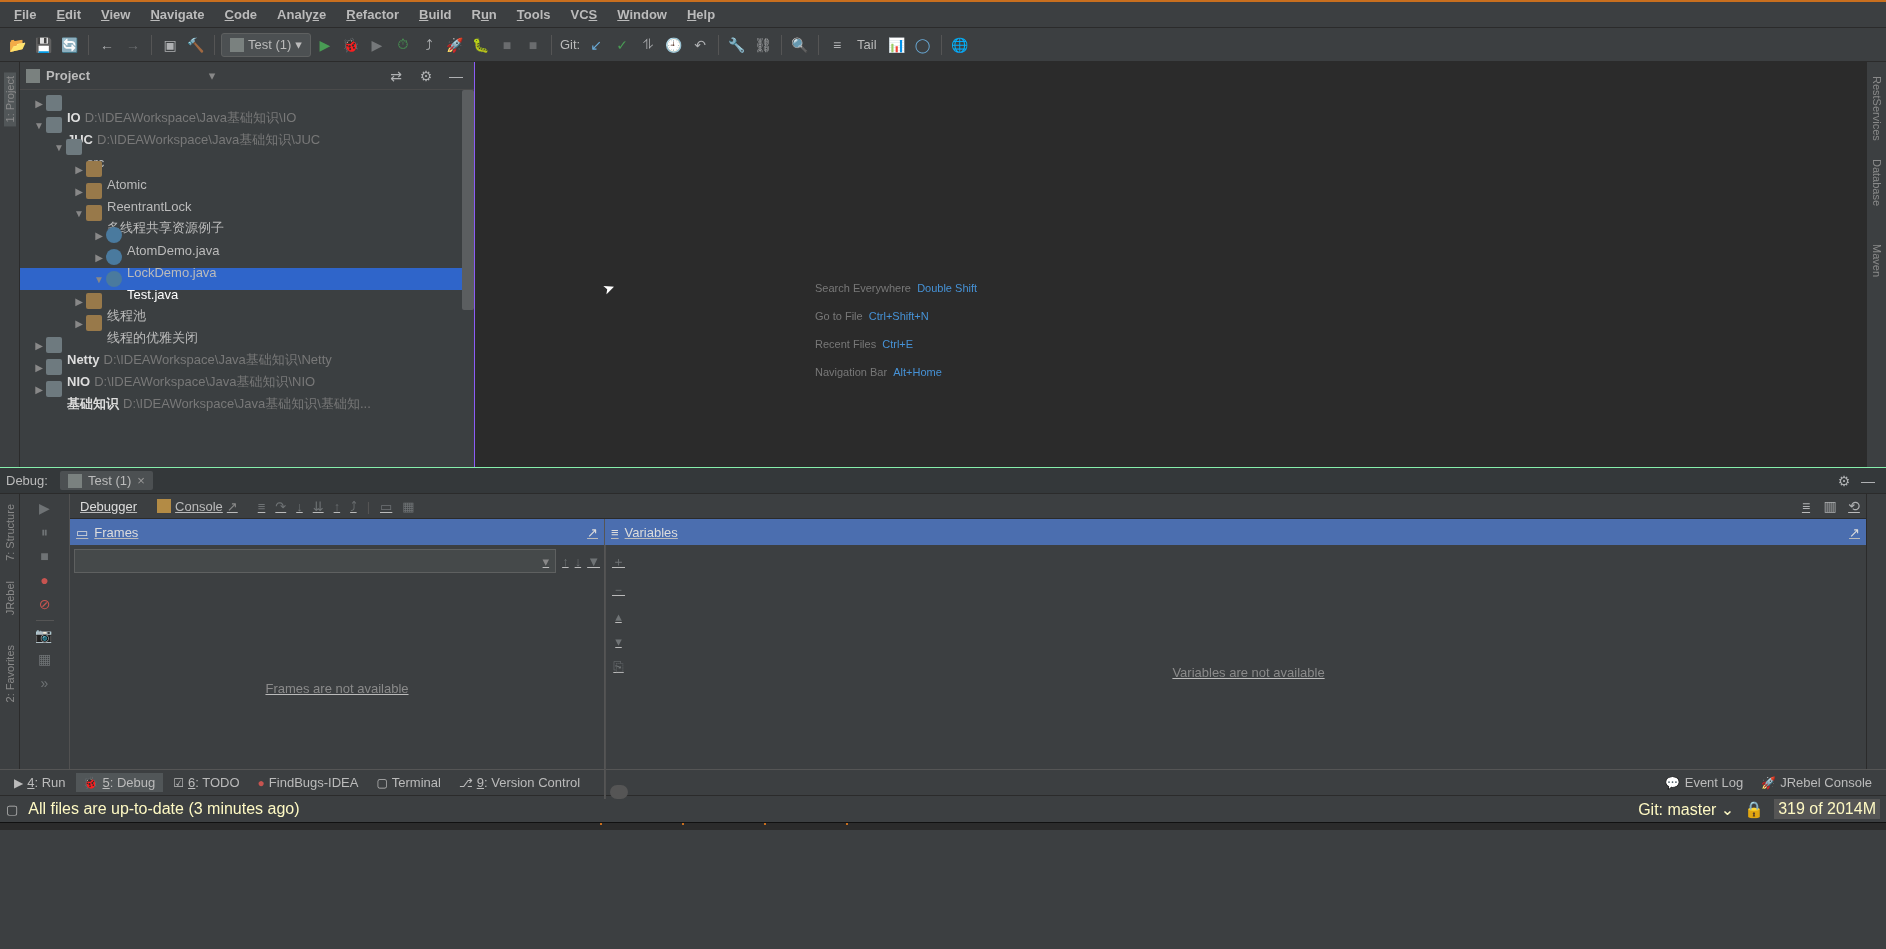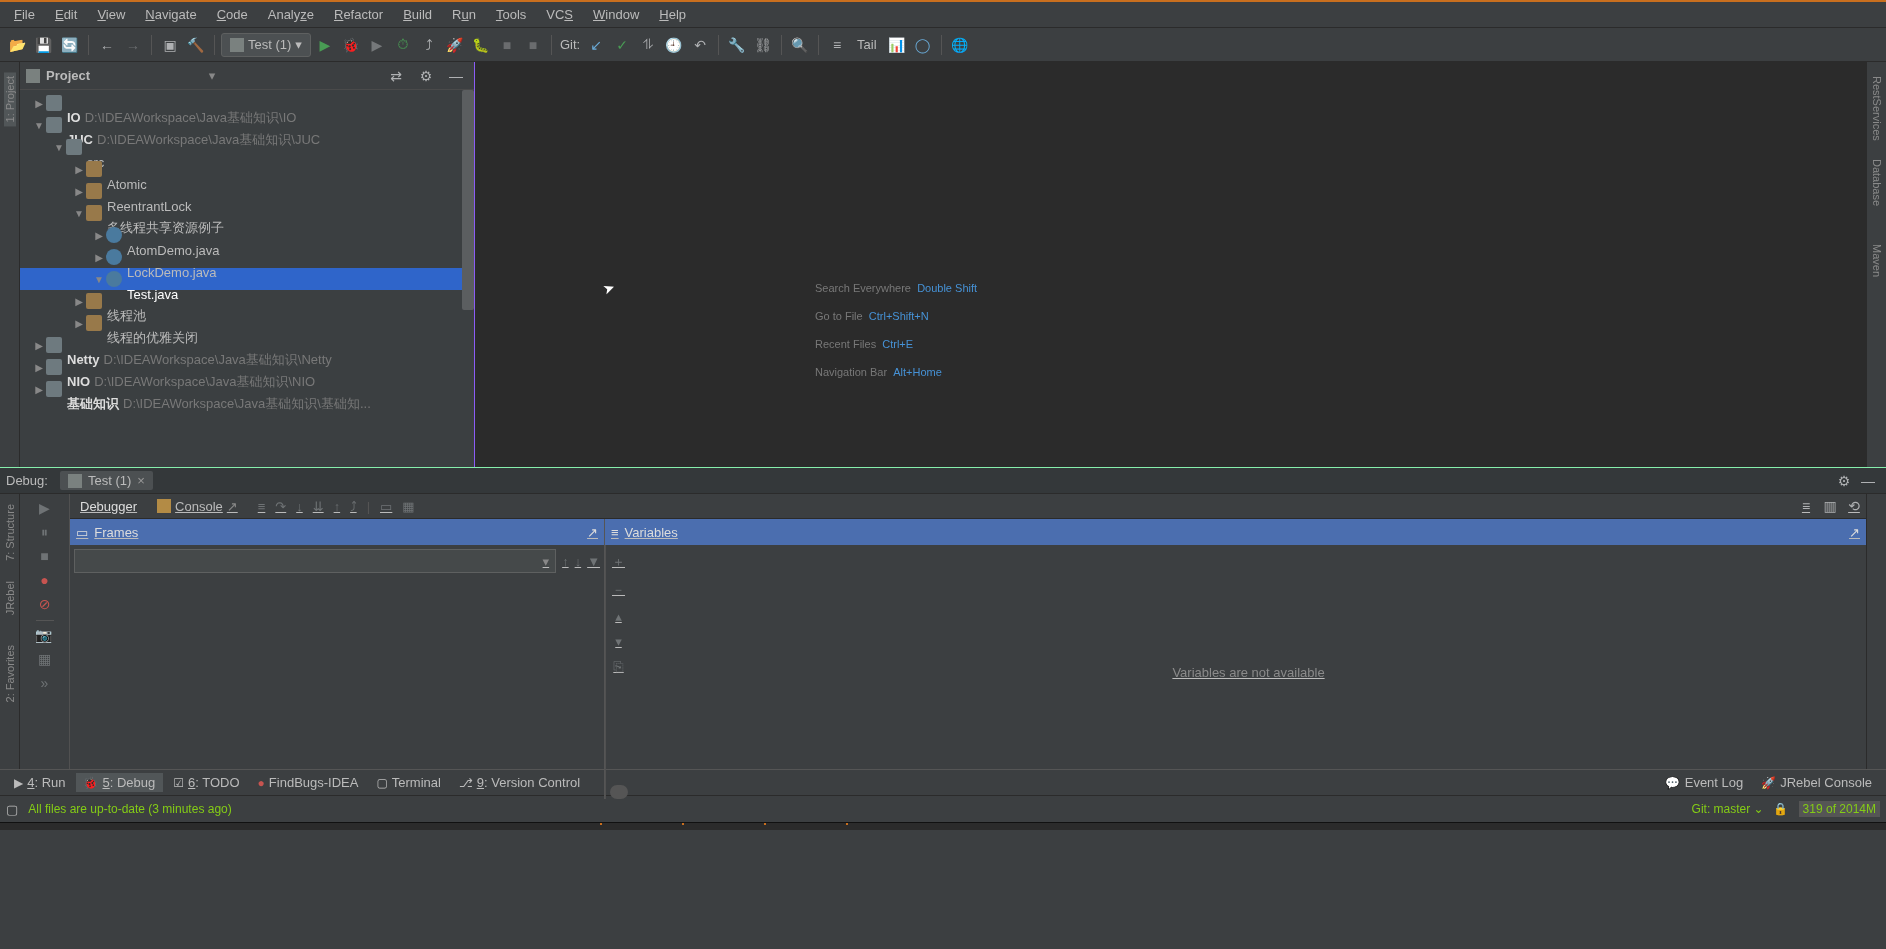--- a/index.html
+++ b/index.html
@@ -1,19 +1,19 @@
 <!DOCTYPE html>
 <html><head>
 <meta charset="utf-8">
 <style>
 * { margin: 0; padding: 0; box-sizing: border-box; font-family: "Segoe UI", Arial, sans-serif; }
 body { background: #3c3f41; color: #bbbbbb; font-size: 13px; overflow: hidden; width: 1886px; height: 949px; }
 .orange-line { height: 2px; background: #c96f1e; }
 .menu-bar { height: 26px; display: flex; align-items: center; padding: 0 4px; background: #3c3f41; border-bottom: 1px solid #2b2b2b; }
-.menu-item { padding: 2px 10px; cursor: pointer; }
+.menu-item { padding: 2px 10px; cursor: pointer; font-weight: bold; }
 .menu-item .u { text-decoration: underline; }
 .toolbar { height: 34px; display: flex; align-items: center; padding: 0 6px; background: #3c3f41; gap: 2px; border-bottom: 1px solid #2b2b2b; }
 .tb-icon { width: 24px; height: 24px; display: flex; align-items: center; justify-content: center; cursor: pointer; color: #afb1b3; font-size: 14px; }
 .tb-sep { width: 1px; height: 20px; background: #555; margin: 0 4px; }
 .run-config { height: 24px; padding: 0 8px; background: #4c5052; border: 1px solid #5e6060; display: flex; align-items: center; gap: 4px; border-radius: 3px; }
 .run-config .sq { width: 14px; height: 14px; background: #7a817f; }
 .main-area { display: flex; height: 405px; }
 .left-gutter { width: 20px; background: #3c3f41; border-right: 1px solid #2b2b2b; display: flex; flex-direction: column; align-items: center; }
 .left-gutter .vtext { writing-mode: vertical-rl; transform: rotate(180deg); font-size: 11px; color: #8a8a8a; margin-top: 10px; padding: 4px 0; }
 .project-panel { width: 455px; background: #3b3f41; border-right: 1px solid #8b5cf6; display: flex; flex-direction: column; }
@@ -71,21 +71,21 @@
 .vars-body { flex: 1; display: flex; }
 .vars-empty { flex: 1; display: flex; align-items: center; justify-content: center; color: #8a8a8a; }
 .bottom-bar { height: 26px; background: #3c3f41; border-top: 1px solid #555; display: flex; align-items: center; padding: 0 6px; gap: 2px; }
 .bb-item { padding: 2px 8px; display: flex; align-items: center; gap: 4px; cursor: pointer; }
 .bb-item.active { background: #515658; }
 .bb-item .u { text-decoration: underline; }
 .bb-item .ico { font-size: 12px; }
 .bb-spacer { flex: 1; }
 .status-bar { height: 27px; background: #3c3f41; border-top: 1px solid #2b2b2b; display: flex; align-items: center; padding: 0 6px; gap: 10px; }
 .status-bar .spacer { flex: 1; }
-.status-item { color: #84cc16; font-size: 12px; }
+.status-item { color: #fef9c3; font-size: 16px; }
 .preload-strip { height: 8px; background: #2b2b2b; border-top: 1px solid #111; display: flex; }
 .preload-strip .seg { border-top: 2px solid #c96f1e; margin-right: 80px; width: 2px; }
 .green-icon { color: #499c54; }
 .grey-icon { color: #afb1b3; }
 .blue-icon { color: #6aabd8; }
 </style>
 </head>
 <body>
 
 <div class="orange-line"></div>
@@ -329,20 +329,21 @@
               <span>↗</span>
             </div>
             <div class="frames-controls">
               <div class="frames-dropdown">
                   <span style="color:#888">▾</span>
                 </div>
               <span style="color:#6f7375">↑</span>
               <span style="color:#6f7375">↓</span>
               <span style="color:#6f7375">▼</span>
             </div>
+            <div class="frames-empty">Frames are not available</div>
           </div>
 
           <div class="vars-panel">
             <div class="panel-hdr" style="background:#4b6eaf">
               <span>≡</span>
               <span>Variables</span>
               <div class="spacer"></div>
               <span>↗</span>
             </div>
             <div class="vars-body">

